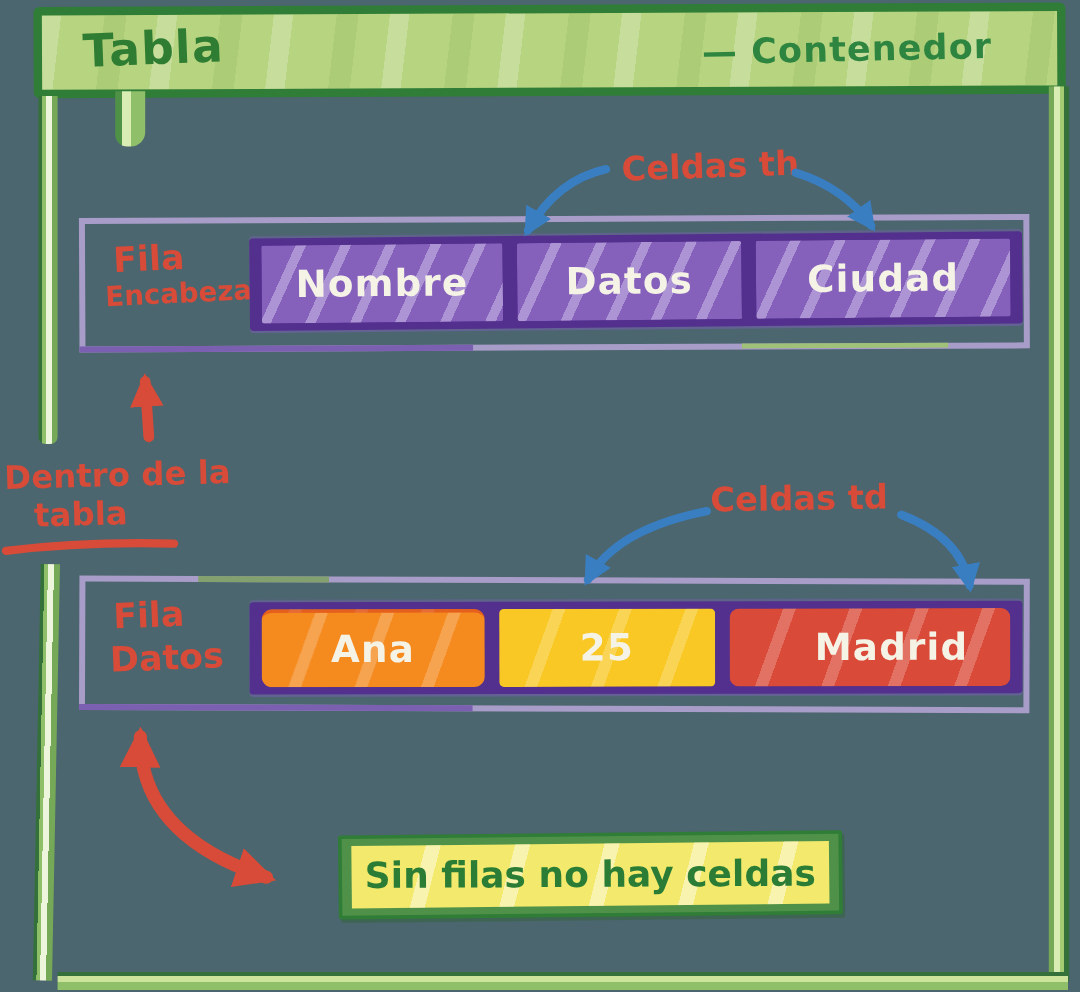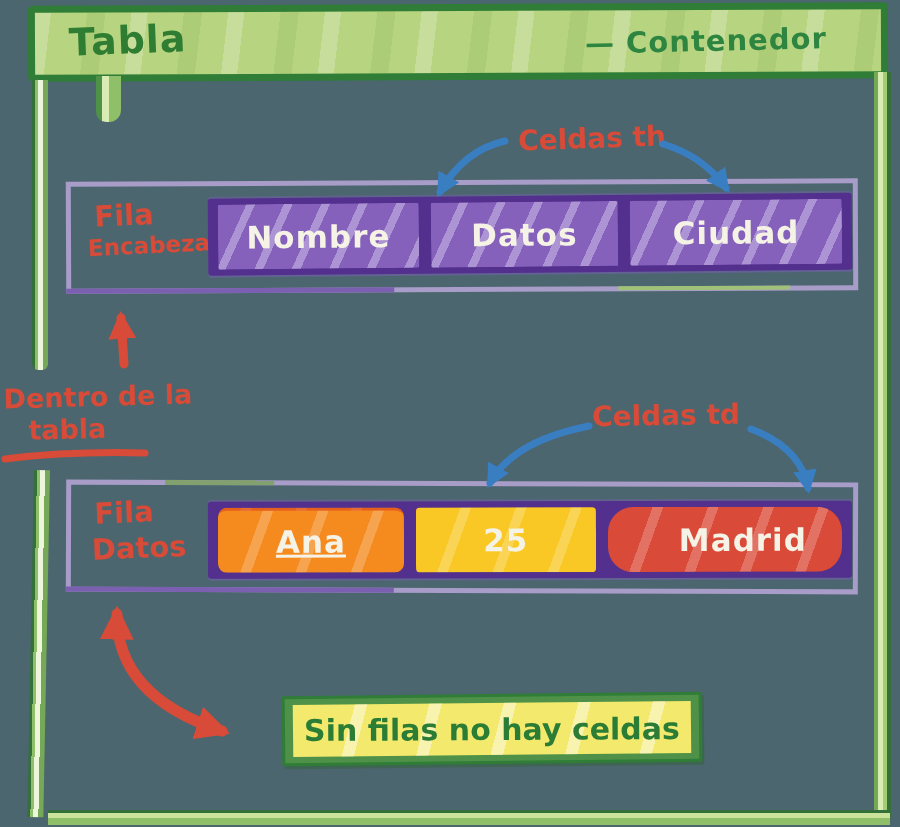--- a/index.html
+++ b/index.html
@@ -91,23 +91,23 @@
   .th-cell{
     background-image:repeating-linear-gradient(115deg,
       rgba(221,210,242,0) 0 26px, rgba(221,210,242,.45) 26px 34px);
     border-radius:2px;
   }
   .td-cell{
     background-image:repeating-linear-gradient(110deg,
       rgba(255,255,255,0) 0 42px, rgba(255,255,255,.22) 42px 52px);
   }
   .cell-0h{flex:197;} .cell-1h{flex:184;} .cell-2h{flex:208;}
-  .cell-0d{flex:194;border-radius:9px;border-top:3px solid rgba(216,62,28,.55);text-decoration:underline;}
+  .cell-0d{flex:194;border-radius:9px;border-top:3px solid rgba(216,62,28,.55);}
   .cell-1d{flex:188;border-radius:4px;}
-  .cell-2d{flex:207;border-radius:25px;padding-left:36px;}
+  .cell-2d{flex:207;border-radius:8px;padding-left:36px;}
   
   .red-note{position:absolute;color:#d84b38;font-weight:bold;white-space:nowrap;}
   .annot-th{left:518px;top:122px;font-size:28px;transform:rotate(-2deg);}
   .annot-td{left:592px;top:399px;font-size:28px;transform:rotate(-1deg);}
   .annot-inside{left:4px;top:381px;font-size:27px;line-height:1.2;transform:rotate(-1.5deg);}
   .annot-inside .l2{display:block;margin-left:24px;}
   
   .note-outer{
     position:absolute;left:282px;top:694px;width:420px;height:70px;
     box-sizing:border-box;background:#4f9149;border:3px solid #2f7d36;

